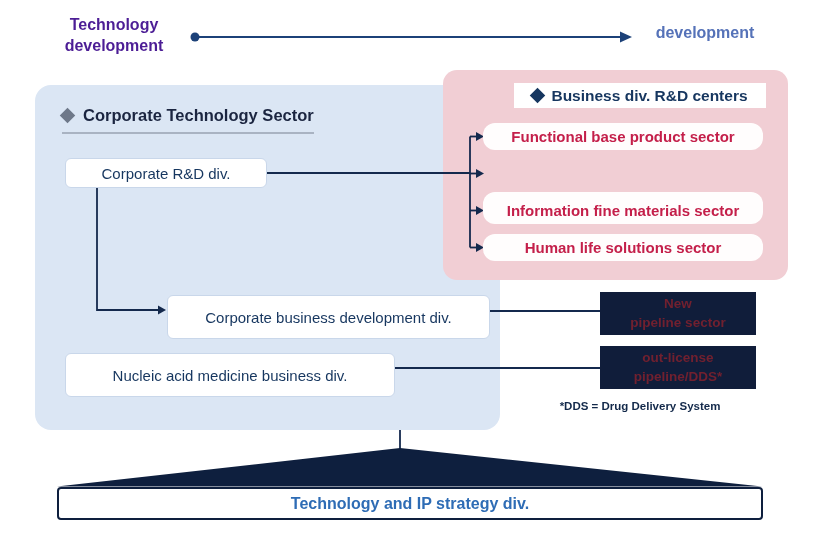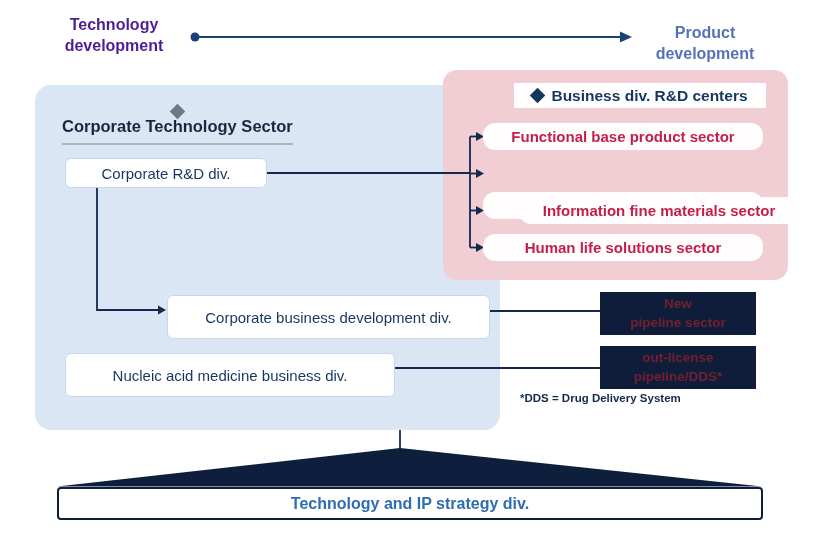--- a/index.html
+++ b/index.html
@@ -15,69 +15,68 @@
   .connector-layer { position:absolute; left:0; top:0; width:818px; height:542px; pointer-events:none; }
 
   .panel { position:absolute; }
   .panel-blue { left:35px; top:85px; width:465px; height:345px; background:#dbe6f4; border-radius:16px; }
   .panel-pink { left:443px; top:70px; width:345px; height:210px; background:#f1ced4; border-radius:14px; }
 
   .diamond { width:11px; height:11px; transform:rotate(45deg); flex:0 0 auto; }
   .diamond-gray { background:#6e7889; }
   .diamond-navy { background:#16365f; }
 
-  .corp-title { position:absolute; left:62px; top:106px; display:inline-flex; align-items:center; 
-    padding-bottom:7px; border-bottom:2px solid #a9b3c2;flex-direction:column; }
+  .corp-title { position:absolute; left:62px; top:106px; display:inline-flex; align-items:center; gap:10px;
+    padding-bottom:7px; border-bottom:2px solid #a9b3c2; }
   .corp-title .txt { font-size:16.5px; font-weight:700; color:#1b2540; }
 
   .bizrd-title { position:absolute; left:514px; top:83px; width:252px; height:25px; background:#ffffff;
     display:flex; align-items:center; justify-content:center; gap:8px; }
   .bizrd-title .txt { font-size:15.5px; font-weight:700; color:#16365f; }
 
   .navy-box { position:absolute; background:#ffffff; border:1px solid #c9d7ea; border-radius:6px;
     display:flex; align-items:center; justify-content:center;
     font-size:15px; font-weight:400; color:#16365f; }
   .box-rd      { left:65px;  top:158px; width:202px; height:30px; }
   .box-bizdev  { left:167px; top:295px; width:323px; height:44px; }
   .box-nucleic { left:65px;  top:353px; width:330px; height:44px; }
 
   .sector-box { position:absolute; left:483px; width:280px; height:27px; background:#fffdfd; border-radius:12px;
     display:flex; align-items:center; justify-content:center;
     font-size:15px; font-weight:700; color:#c41f4a; }
   .sector-0 { top:123px; }
   .sector-1 { top:160px;margin-top:32px; }
-  .sector-2 { top:197px;margin-left:36px; }
+  .sector-2 { top:197px; }
   .sector-3 { top:234px; }
 
   .dark-box { position:absolute; left:600px; width:156px; height:43px; background:#101d3a;
     display:flex; flex-direction:column; align-items:center; justify-content:center;
     font-size:13.5px; font-weight:700; color:#71202f; line-height:1.35; text-align:center; }
   .dark-new { top:292px;text-align:center; }
   .dark-out { top:346px; }
   .dark-box span { display:block; }
 
-  .footnote { position:absolute; left:520px; top:392px; width:240px; text-align:left;
+  .footnote { position:absolute; left:520px; top:400px; width:240px; text-align:center;
     font-size:11.5px; font-weight:700; color:#13294a; }
 
   .strategy-box { position:absolute; left:57px; top:487px; width:706px; height:33px; background:#ffffff;
     border:2px solid #0e1f3e; border-radius:4px;
     display:flex; align-items:center; justify-content:center;
     font-size:16px; font-weight:700; color:#2e6cb5; }
 </style>
 </head>
 <body>
 
 <div class="canvas">
 
   <div class="flow-label flow-left">
     <span>Technology</span>
     <span>development</span>
   </div>
   <div class="flow-label flow-right">
-    <span>Product</span>
     <span>development</span>
   </div>
 
   <div class="panel panel-blue"></div>
   <div class="panel panel-pink"></div>
 
   <svg class="connector-layer" viewBox="0 0 818 542" aria-hidden="true">
     <g stroke="#1c4178" fill="#1c4178">
       <circle cx="195" cy="37" r="4.5" stroke="none"></circle>
       <line x1="195" y1="37" x2="621" y2="37" stroke-width="2"></line>

